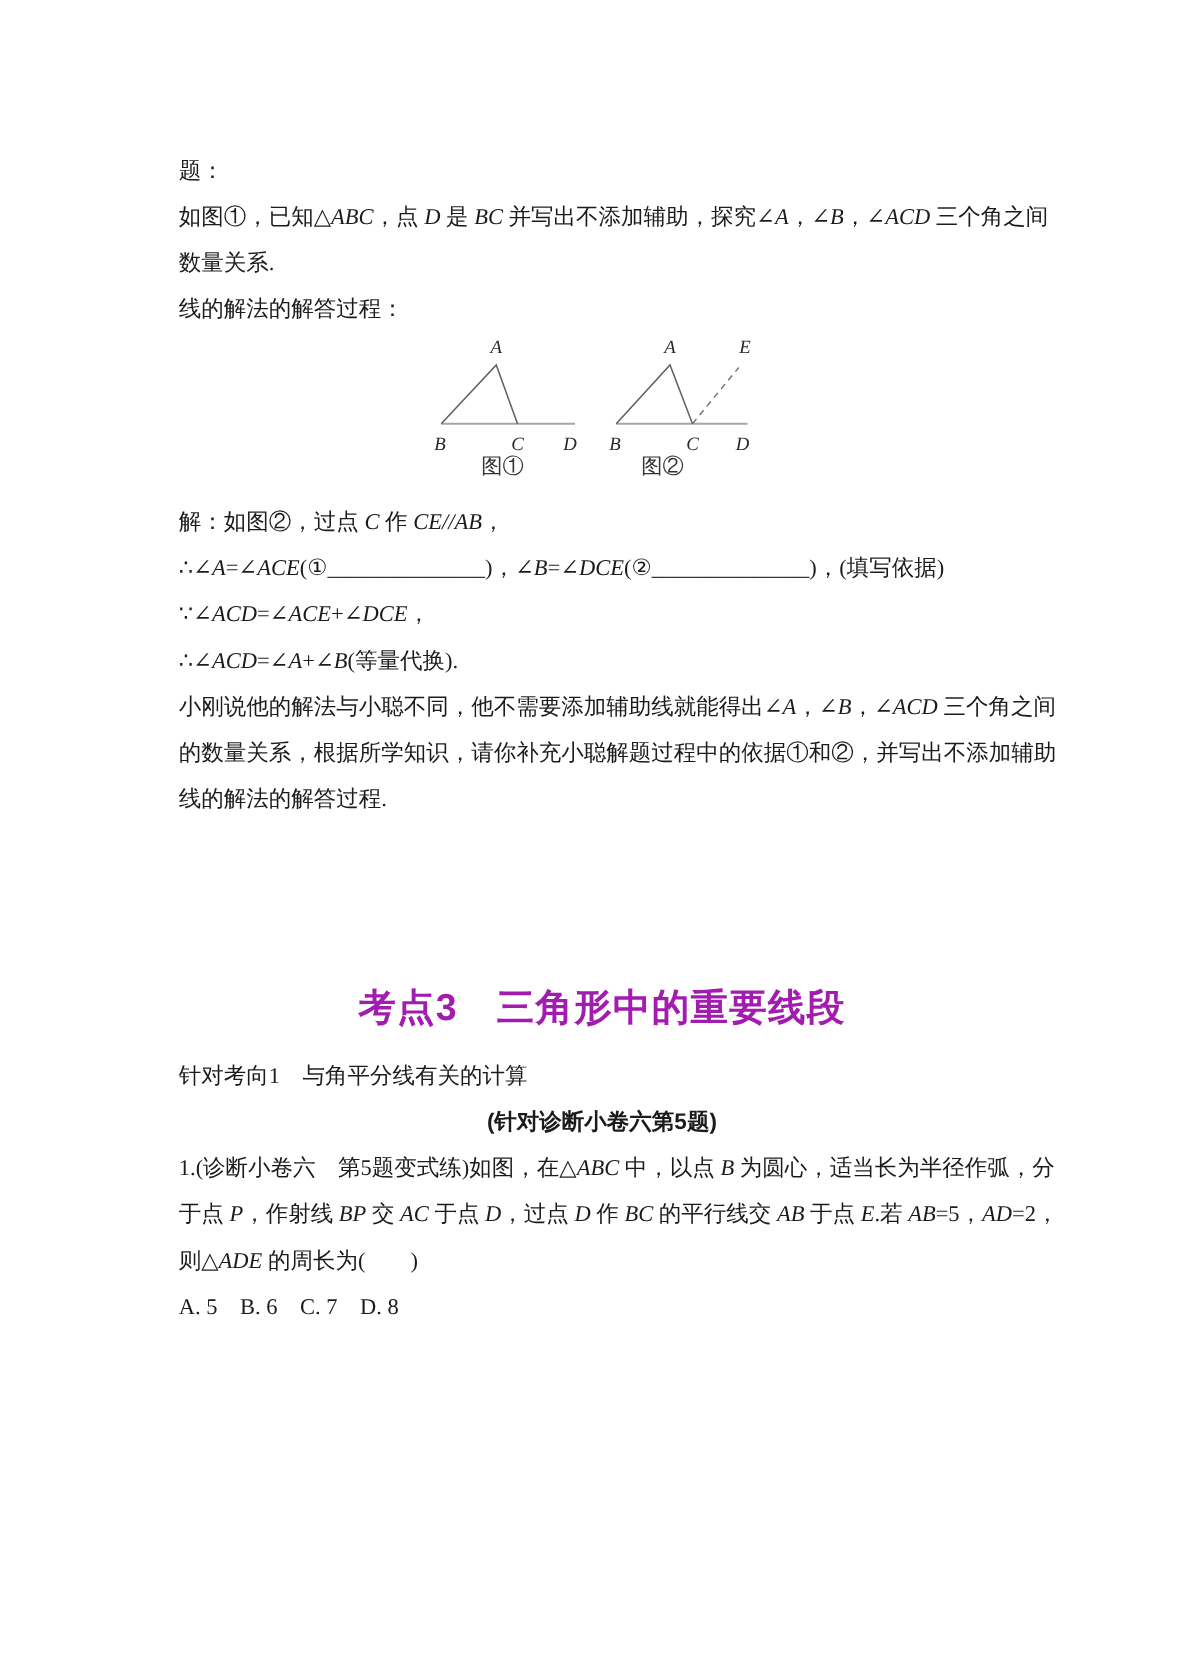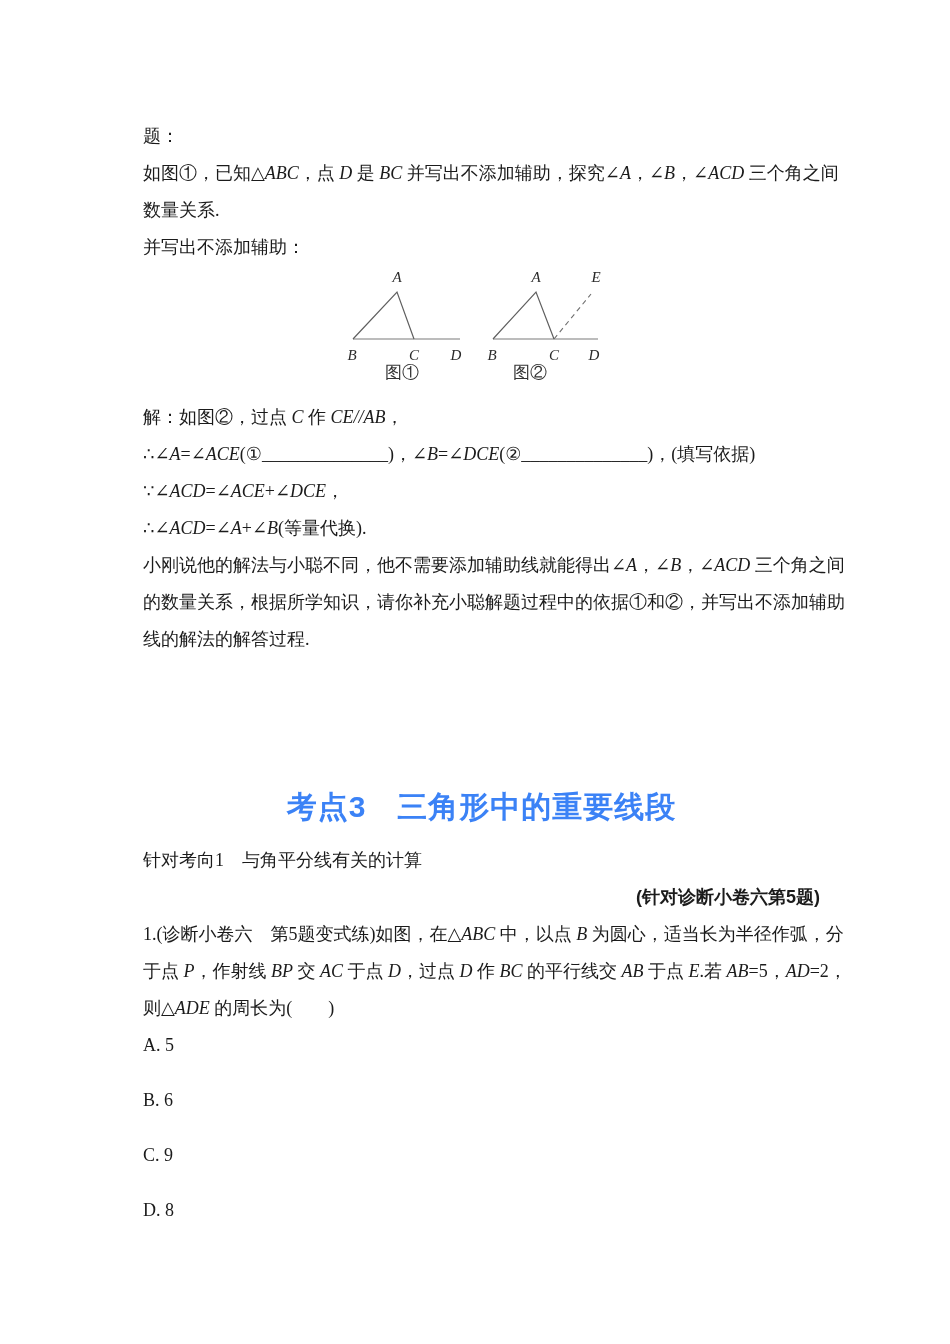--- a/index.html
+++ b/index.html
@@ -31,40 +31,39 @@
   .solution-block { margin-top: 12px; }
   .heading {
     margin-top: 128px;
     font-family: "Liberation Sans", "DejaVu Sans", sans-serif;
     font-weight: bold;
     font-size: 30px;
     line-height: 42px;
     text-align: center;
     letter-spacing: 1px;
     white-space: pre;
-    color: #3b82f6;
+    color: #a21caf;
   }
   .direction { margin-top: 14px; }
   .note {
     font-family: "Liberation Sans", "DejaVu Sans", sans-serif;
     font-weight: bold;
     font-size: 18px;
-    text-align: right;
   }
-  .choices { display: flex; gap: 18px; line-height: 37px; white-space: pre; flex-direction: column; }
+  .choices { display: flex; gap: 18px; line-height: 37px; white-space: pre; }
 </style>
 </head>
 <body>
 
 <div class="doc">
 
   <div class="ln">题：</div>
   <div class="ln"><span>如图①，已知△</span><span class="mv">ABC</span><span>，点 </span><span class="mv">D</span><span> 是 </span><span class="mv">BC</span><span> 并写出不添加辅助，探究∠</span><span class="mv">A</span><span>，∠</span><span class="mv">B</span><span>，∠</span><span class="mv">ACD</span><span> 三个角之间</span></div>
   <div class="ln"><span>数量关系.</span></div>
-  <div class="ln"><span>并写出不添加辅助：</span></div>
+  <div class="ln"><span>线的解法的解答过程：</span></div>
 
   <div class="fig-wrap">
     <svg width="280" height="117" viewBox="0 0 280 117">
 
       <line class="base" x1="13" y1="69" x2="120" y2="69"></line>
       <path class="tri" d="M13,69 L57,22 L74,69"></path>
       <text class="figtext" x="57" y="12" text-anchor="middle">A</text>
       <text class="figtext" x="12" y="90" text-anchor="middle">B</text>
       <text class="figtext" x="74" y="90" text-anchor="middle">C</text>
       <text class="figtext" x="116" y="90" text-anchor="middle">D</text>
@@ -97,18 +96,18 @@
   <div class="ln direction">针对考向1　与角平分线有关的计算</div>
   <div class="ln center note">(针对诊断小卷六第5题)</div>
 
   <div>
     <div class="ln"><span>1.(诊断小卷六　第5题变式练)如图，在△</span><span class="mv">ABC</span><span> 中，以点 </span><span class="mv">B</span><span> 为圆心，适当长为半径作弧，分</span></div>
     <div class="ln"><span>于点 </span><span class="mv">P</span><span>，作射线 </span><span class="mv">BP</span><span> 交 </span><span class="mv">AC</span><span> 于点 </span><span class="mv">D</span><span>，过点 </span><span class="mv">D</span><span> 作 </span><span class="mv">BC</span><span> 的平行线交 </span><span class="mv">AB</span><span> 于点 </span><span class="mv">E</span><span>.若 </span><span class="mv">AB</span><span>=5，</span><span class="mv">AD</span><span>=2，</span></div>
     <div class="ln"><span>则△</span><span class="mv">ADE</span><span> 的周长为(　　)</span></div>
     <div class="choices">
       <span>A. 5</span>
       <span>B. 6</span>
-      <span>C. 9</span>
+      <span>C. 7</span>
       <span>D. 8</span>
     </div>
   </div>
 
 </div>
 
 </body></html>

